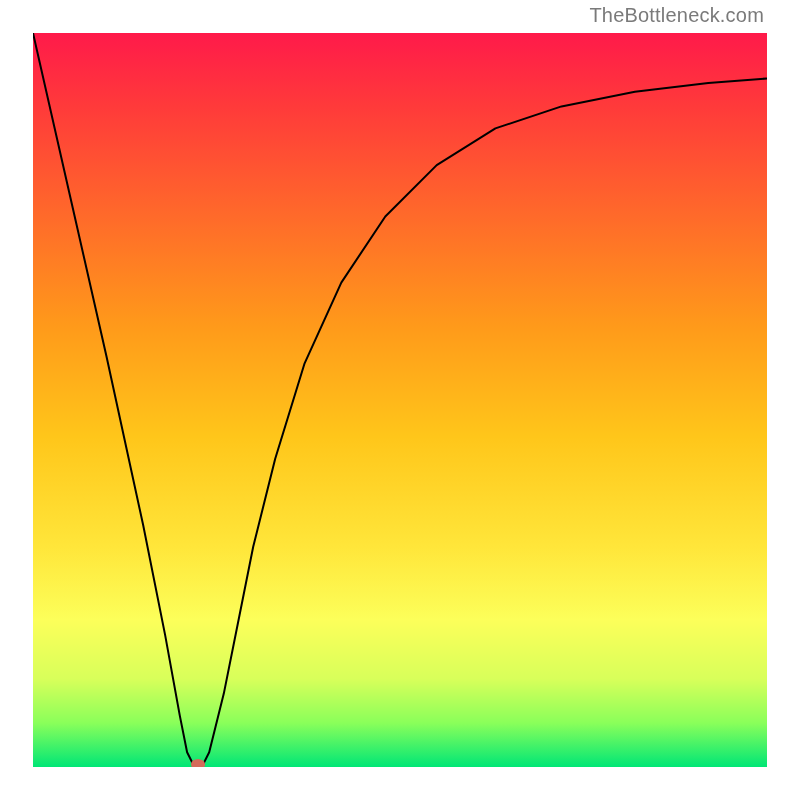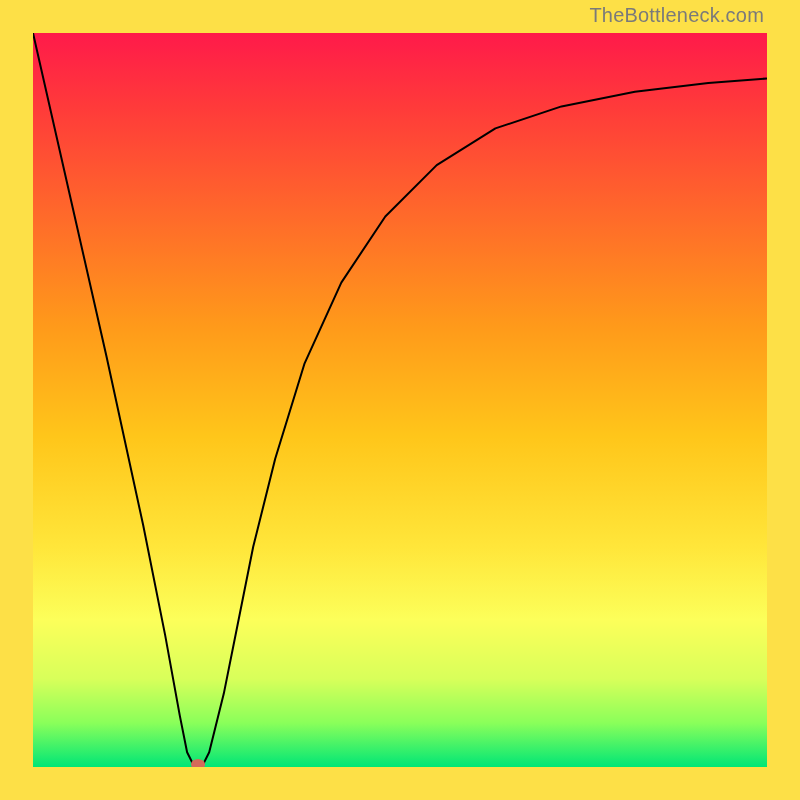--- a/index.html
+++ b/index.html
@@ -7,21 +7,21 @@
     padding: 0;
     width: 800px;
     height: 800px;
     background: #000;
     overflow: hidden;
   }
   .frame {
     position: relative;
     width: 800px;
     height: 800px;
-    background: #fde047;
+    background: #ffffff;
   }
   .plot-area {
     position: absolute;
     left: 33px;
     top: 33px;
     width: 734px;
     height: 734px;
     overflow: hidden;
   }
   .gradient-bg {

